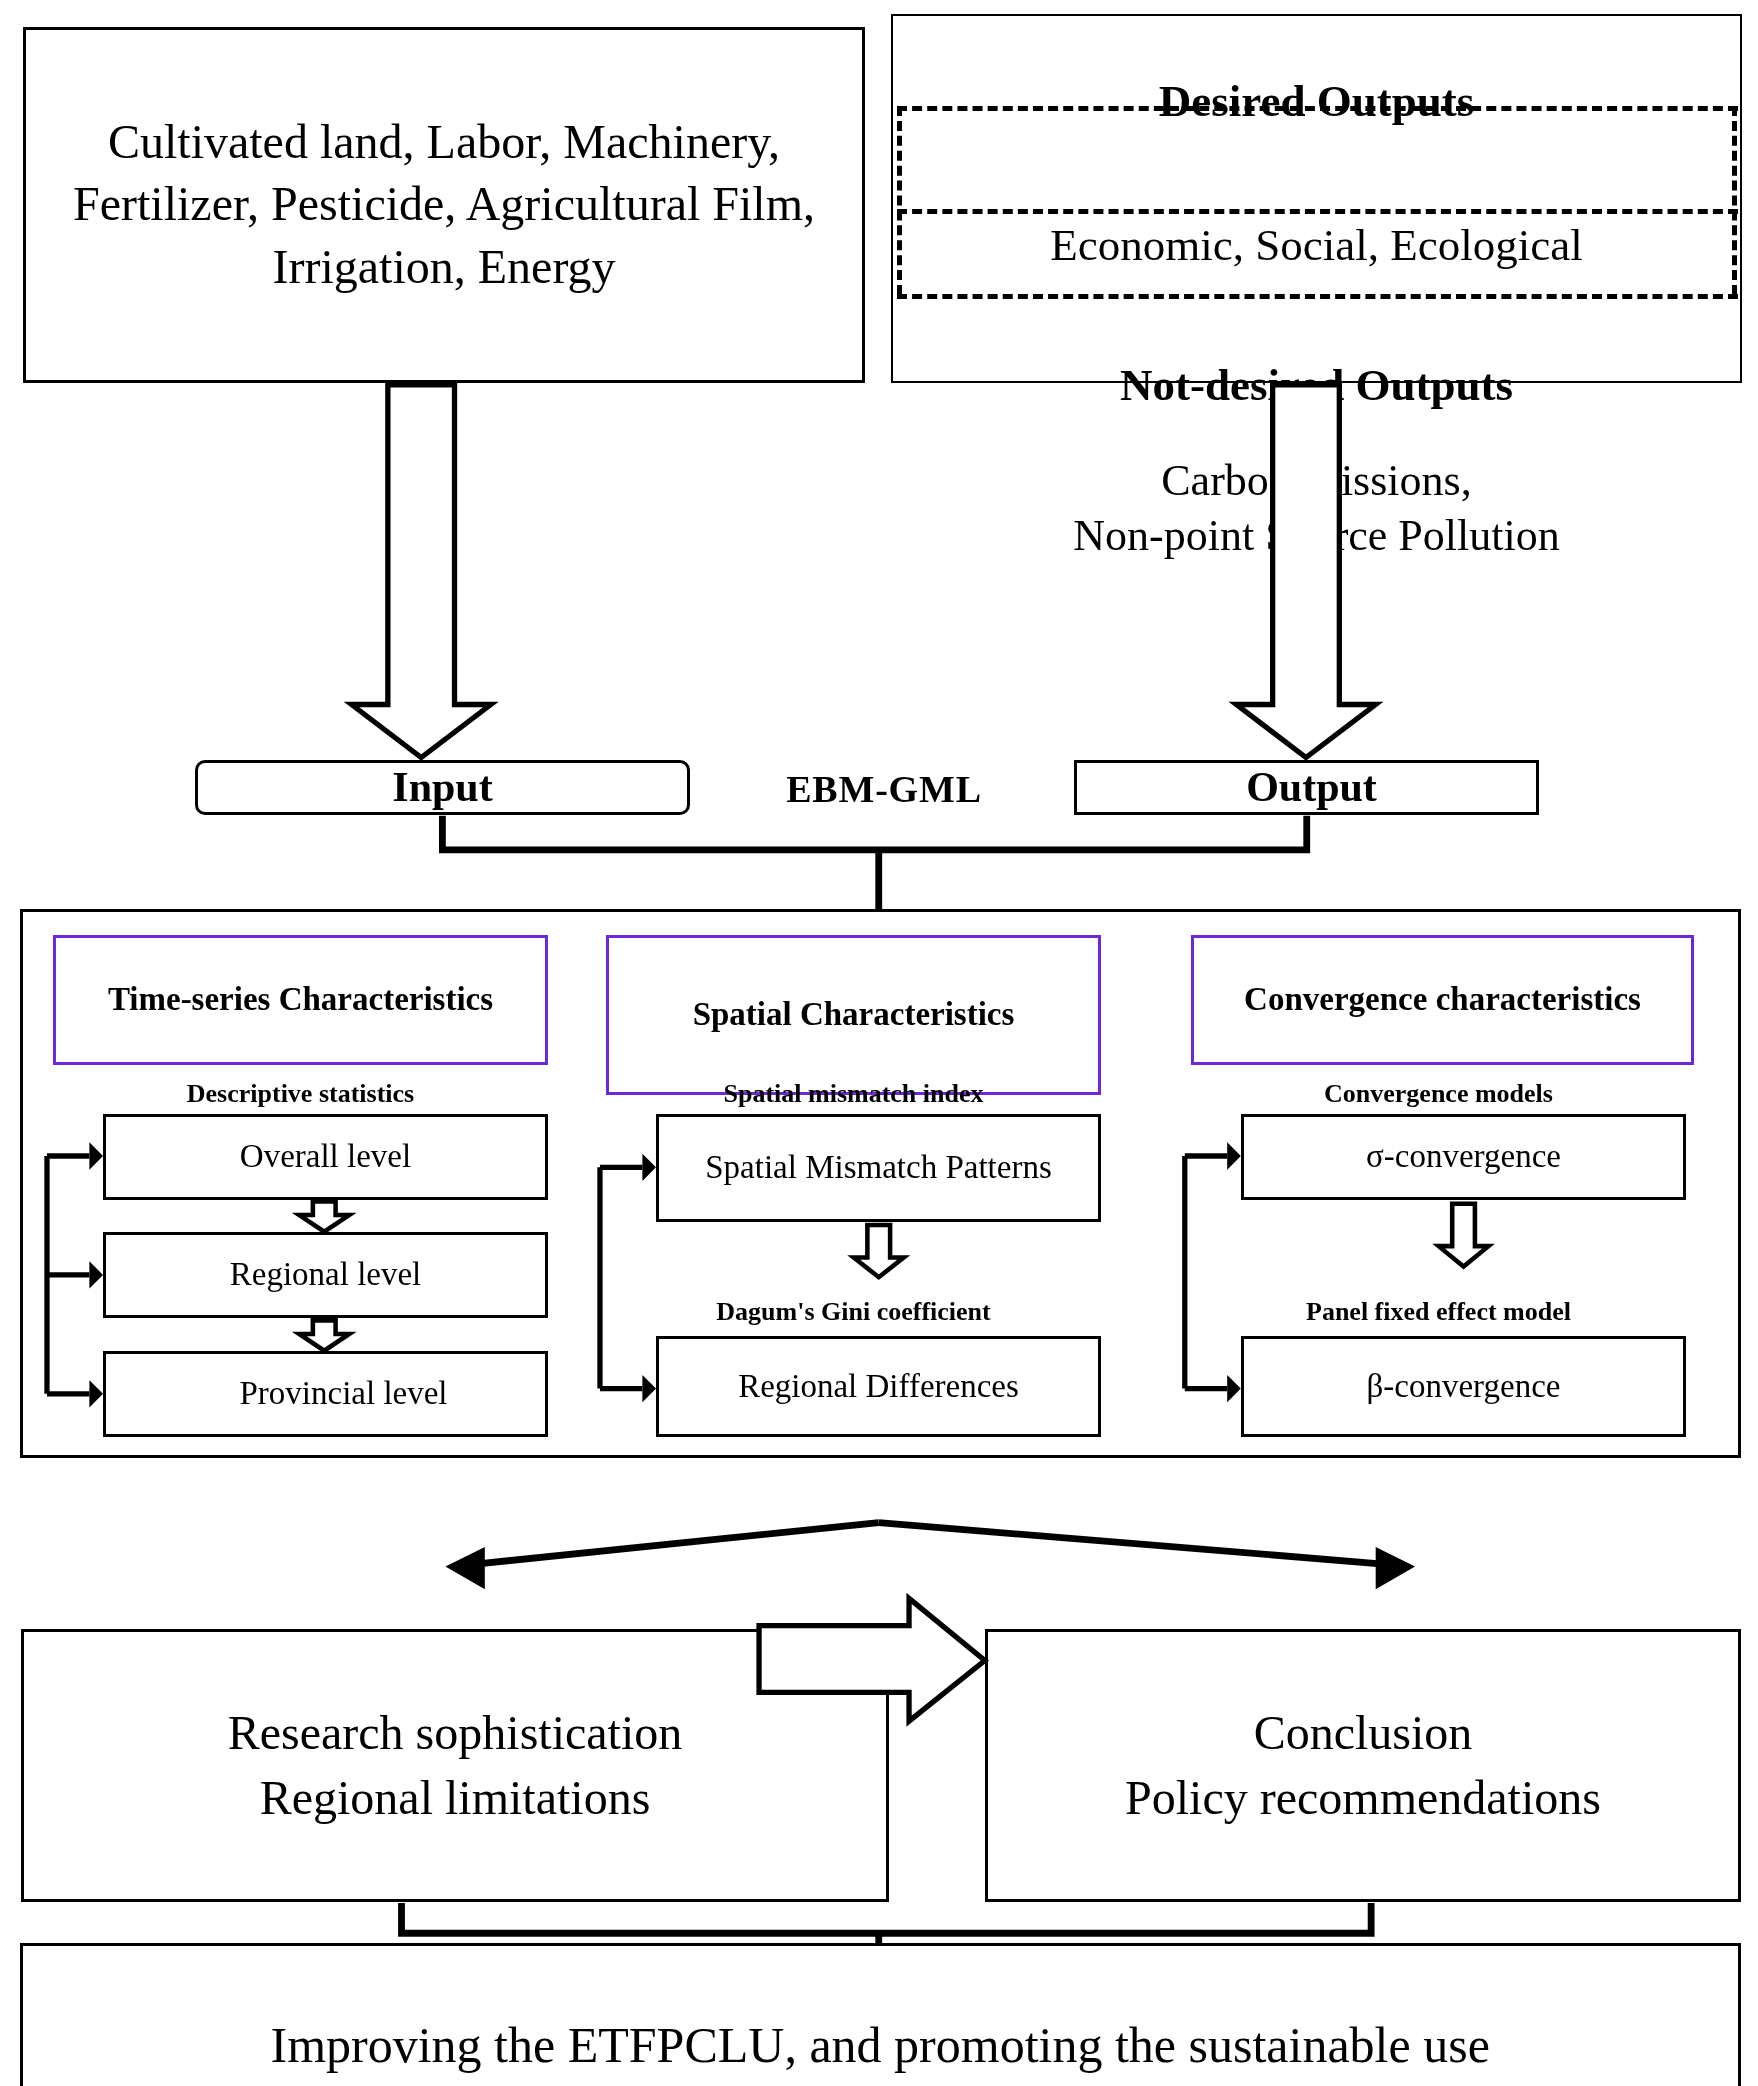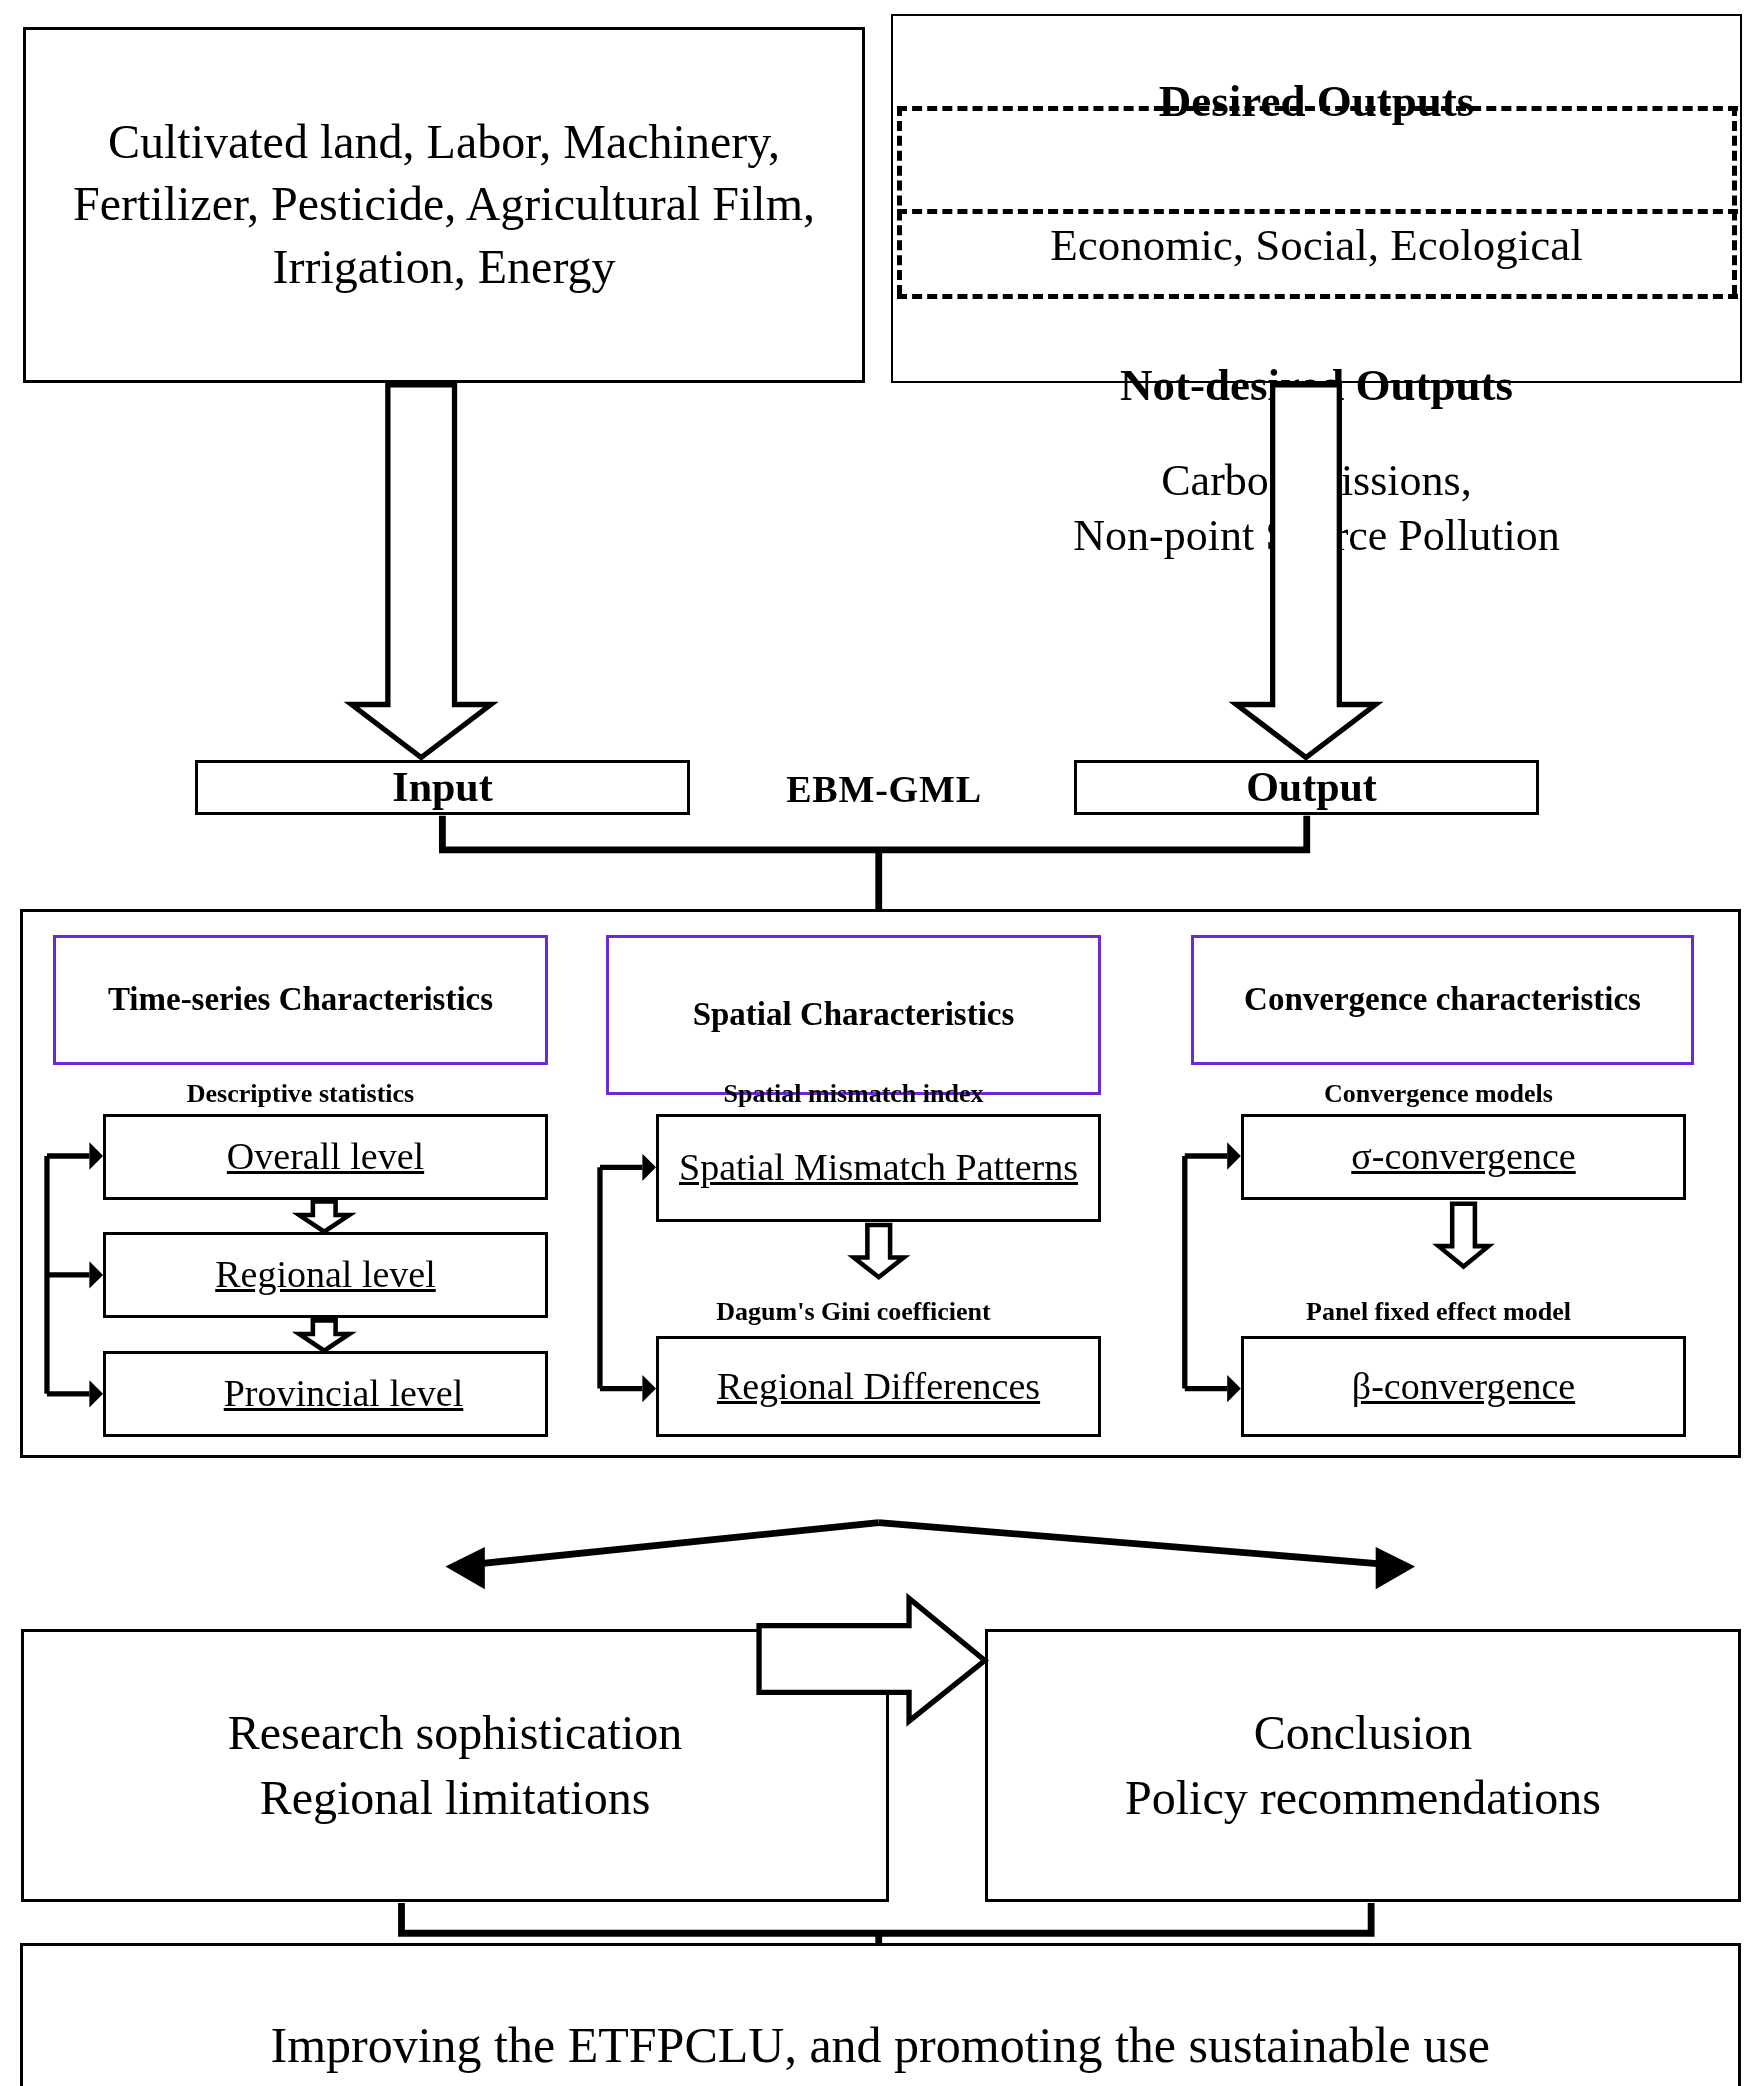--- a/index.html
+++ b/index.html
@@ -25,39 +25,39 @@
   .dash-h{position:absolute;border-top:5.3px dashed #000;height:0;}
   .dash-v{position:absolute;border-left:5.3px dashed #000;width:0;}
 
   .olabel{position:absolute;width:100%;text-align:center;}
   #desired-title{top:61px;font-size:45px;font-weight:bold;}
   #desired-items{top:205px;font-size:45px;}
   #notdesired-title{top:345px;font-size:45px;font-weight:bold;}
   #notdesired-items{top:439px;font-size:44px;line-height:1.25;}
 
   
-  #input-box{left:195px;top:760px;width:495px;height:55px;border-width:3.8px;}
+  #input-box{left:195px;top:760px;width:495px;height:55px;border-width:3.8px;border-radius:10px;}
   #input-box .txt{font-size:42px;font-weight:bold;}
   #output-box{left:1074px;top:760px;width:465px;height:55px;border-width:3.8px;padding-left:10px;}
   #output-box .txt{font-size:42px;font-weight:bold;}
   #ebm-label{position:absolute;left:704px;top:767px;width:360px;text-align:center;
              font-size:38px;font-weight:bold;letter-spacing:0.8px;}
 
   
   #methods-box{left:19.7px;top:909px;width:1721px;height:549px;border-width:3.8px;}
 
   .col-head{position:absolute;border:3px solid #6d28d9;background:#fff;box-sizing:border-box;
             display:flex;align-items:center;justify-content:center;text-align:center;}
   .col-head .txt{font-size:33px;font-weight:bold;line-height:1.20;}
 
   .sublabel{position:absolute;text-align:center;font-size:26px;font-weight:bold;}
 
   .leafbox{position:absolute;border:3px solid #000;background:#fff;box-sizing:border-box;
            display:flex;align-items:center;justify-content:center;text-align:center;}
-  .leafbox .txt{font-size:38px;line-height:1.20;text-decoration:underline;}
+  .leafbox .txt{font-size:33px;line-height:1.20;}
 
   
   #left-bottom-box{left:21px;top:1629px;width:868px;height:273px;border-width:3.8px;}
   #left-bottom-box .txt{font-size:48px;line-height:1.35;}
   #right-bottom-box{left:985px;top:1629px;width:756px;height:273px;border-width:3.8px;}
   #right-bottom-box .txt{font-size:48px;line-height:1.35;}
 
   #final-box{left:19.7px;top:1943px;width:1721px;height:273px;border-width:3.8px;}
   #final-box .txt{font-size:50px;line-height:1.38;padding:0 45px;}
 

